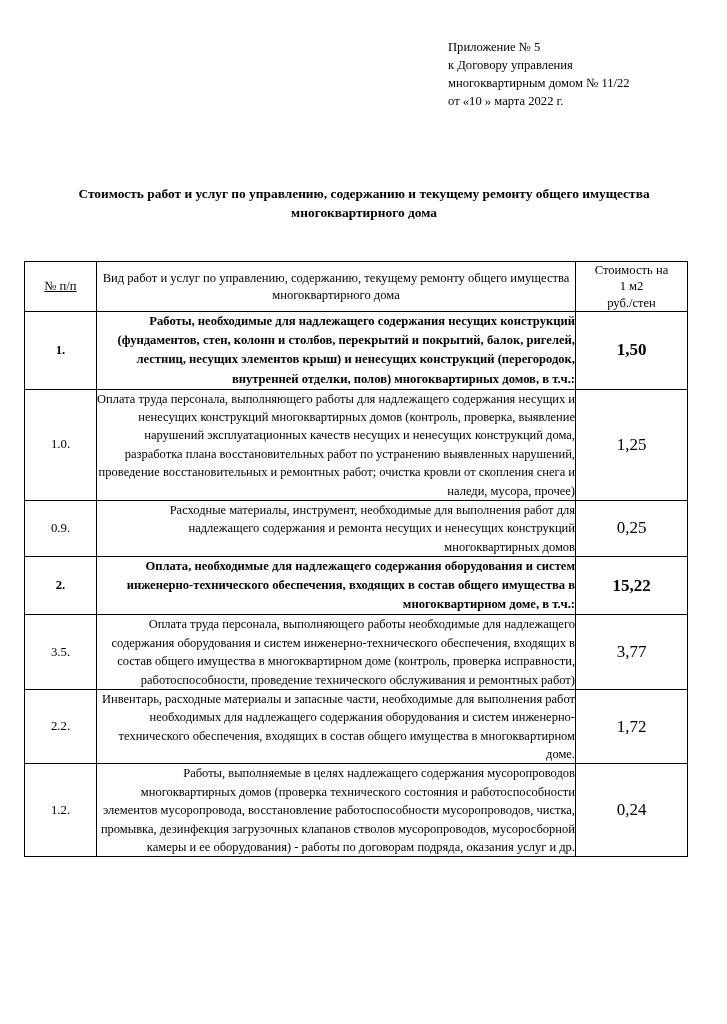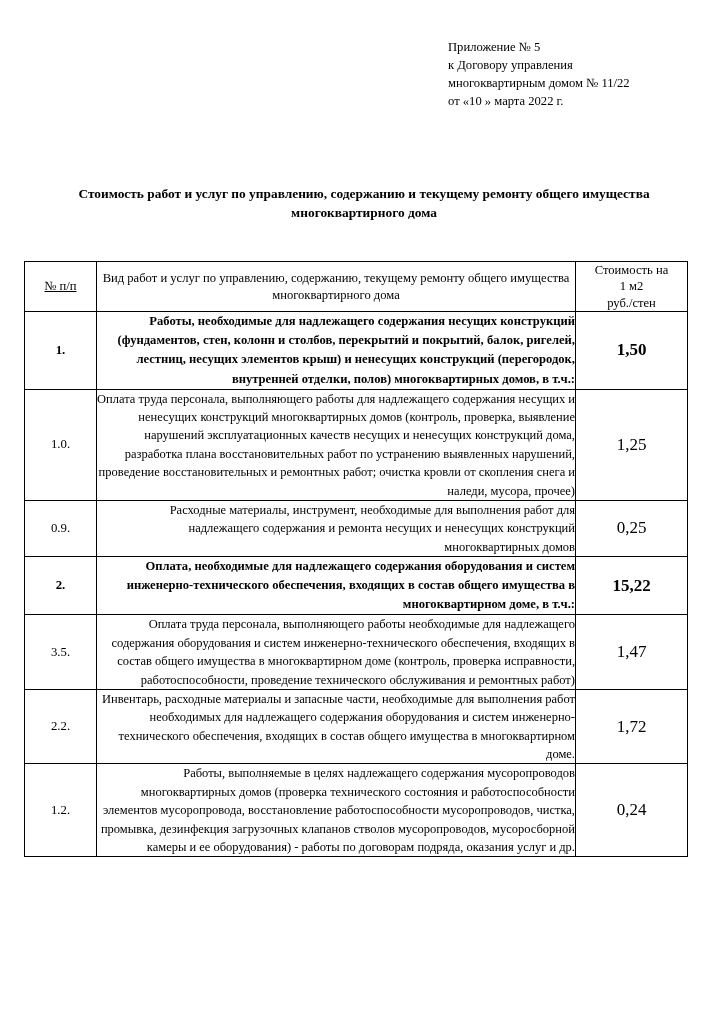--- a/index.html
+++ b/index.html
@@ -160,21 +160,21 @@
 
       <tr class="bold-row">
         <td class="cell-num">2.</td>
         <td class="cell-desc">Оплата, необходимые для надлежащего содержания оборудования и систем инженерно-технического обеспечения, входящих в состав общего имущества в многоквартирном доме, в т.ч.:</td>
         <td class="cell-price">15,22</td>
       </tr>
 
       <tr>
         <td class="cell-num">3.5.</td>
         <td class="cell-desc">Оплата труда персонала, выполняющего работы необходимые для надлежащего содержания оборудования и систем инженерно-технического обеспечения, входящих в состав общего имущества в многоквартирном доме (контроль, проверка исправности, работоспособности, проведение технического обслуживания и ремонтных работ)</td>
-        <td class="cell-price">1,47</td>
+        <td class="cell-price">3,77</td>
       </tr>
 
       <tr>
         <td class="cell-num">2.2.</td>
         <td class="cell-desc">Инвентарь, расходные материалы и запасные части, необходимые для выполнения работ необходимых для надлежащего содержания оборудования и систем инженерно-технического обеспечения, входящих в состав общего имущества в многоквартирном доме.</td>
         <td class="cell-price">1,72</td>
       </tr>
 
       <tr>
         <td class="cell-num">1.2.</td>

